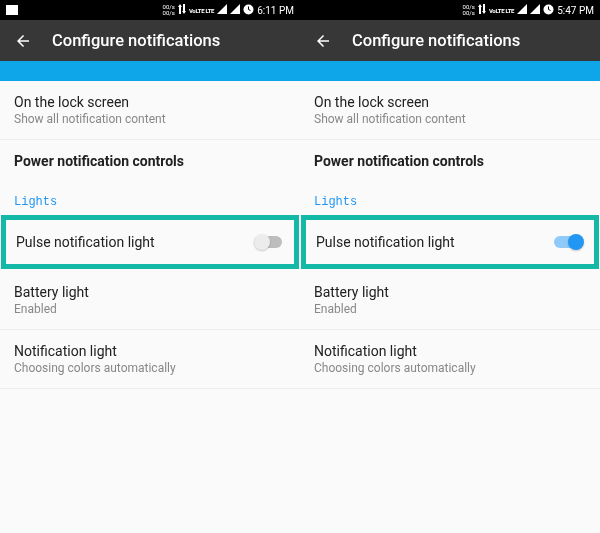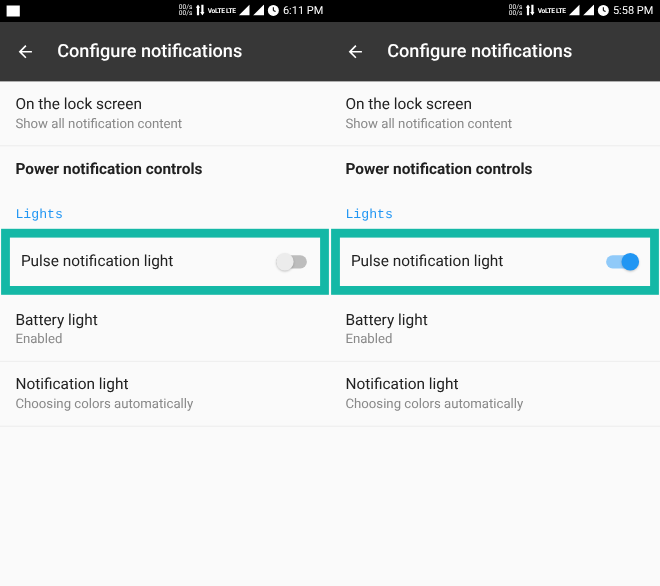--- a/index.html
+++ b/index.html
@@ -9,21 +9,21 @@
       font-family: Roboto, Arial, sans-serif;
     }
     body {
       width: 600px;
       height: 533px;
       display: flex;
       background: #fafafa;
     }
     .panel {
       width: 300px;
-      background: #404040;
+      background: #0ea5e9;
       display: flex;
       flex-direction: column;
     }
     .status-bar {
       background: #000;
       color: #fff;
       height: 20px;
       display: flex;
       align-items: center;
       justify-content: flex-end;
@@ -32,37 +32,38 @@
       gap: 3px;
     }
     .status-left {
       margin-right: auto;
       display: flex;
       align-items: center;
     }
     .header {
       background: #373737;
       color: #fff;
-      height: 54px;
+      height: 41px;
       display: flex;
       align-items: center;
       padding: 0 14px;
       gap: 20px;
     }
     .header .back-arrow {
       display: flex;
       align-items: center;
     }
     .header-title {
       font-size: 16.5px;
       font-weight: 500;
     }
     .content {
       flex: 1;
       background: #fafafa;
+      margin-top: 20px;
     }
     .setting-item {
       padding: 13px 14px;
       border-bottom: 1px solid #eee;
     }
     .setting-item.no-border {
       border-bottom: none;
       font-weight: bold;
     }
     .setting-title {
@@ -75,21 +76,21 @@
       margin-top: 2px;
     }
     .section-label {
       color: #2196f3;
       font-size: 12px;
       font-weight: 500;
       padding: 13px 14px 4px 14px;
       font-family: Liberation Mono, monospace;
     }
     .highlighted {
-      border: 8px solid #14b8a6;
+      border: 5px solid #14b8a6;
       padding: 14px 10px;
       display: flex;
       align-items: center;
       justify-content: space-between;
       background: #fafafa;
       margin: 2px 1px;
     }
     .highlighted .setting-title {
       font-size: 14px;
     }
@@ -239,21 +240,21 @@
       <svg width="10" height="10" viewBox="0 0 10 10">
           <path fill="#fff" d="M0 10 L10 10 L10 0 Z"></path>
         </svg>
     </span>
     <span>
       <svg width="11" height="11" viewBox="0 0 11 11">
           <circle cx="5.5" cy="5.5" r="5" fill="#fff"></circle>
           <path stroke="#000" stroke-width="1" d="M5.5 5.5 L5.5 2.5 M5.5 5.5 L7.5 6.5" fill="none"></path>
         </svg>
     </span>
-    <span style="font-size:10px;">5:58 PM</span>
+    <span style="font-size:10px;">5:47 PM</span>
   </div>
 
   <div class="header">
     <span class="back-arrow">
       <svg width="18" height="18" viewBox="0 0 24 24">
           <path fill="#fff" d="M20 11H7.83l5.59-5.59L12 4l-8 8 8 8 1.41-1.41L7.83 13H20z"></path>
         </svg>
     </span>
     <span class="header-title">Configure notifications</span>
   </div>

